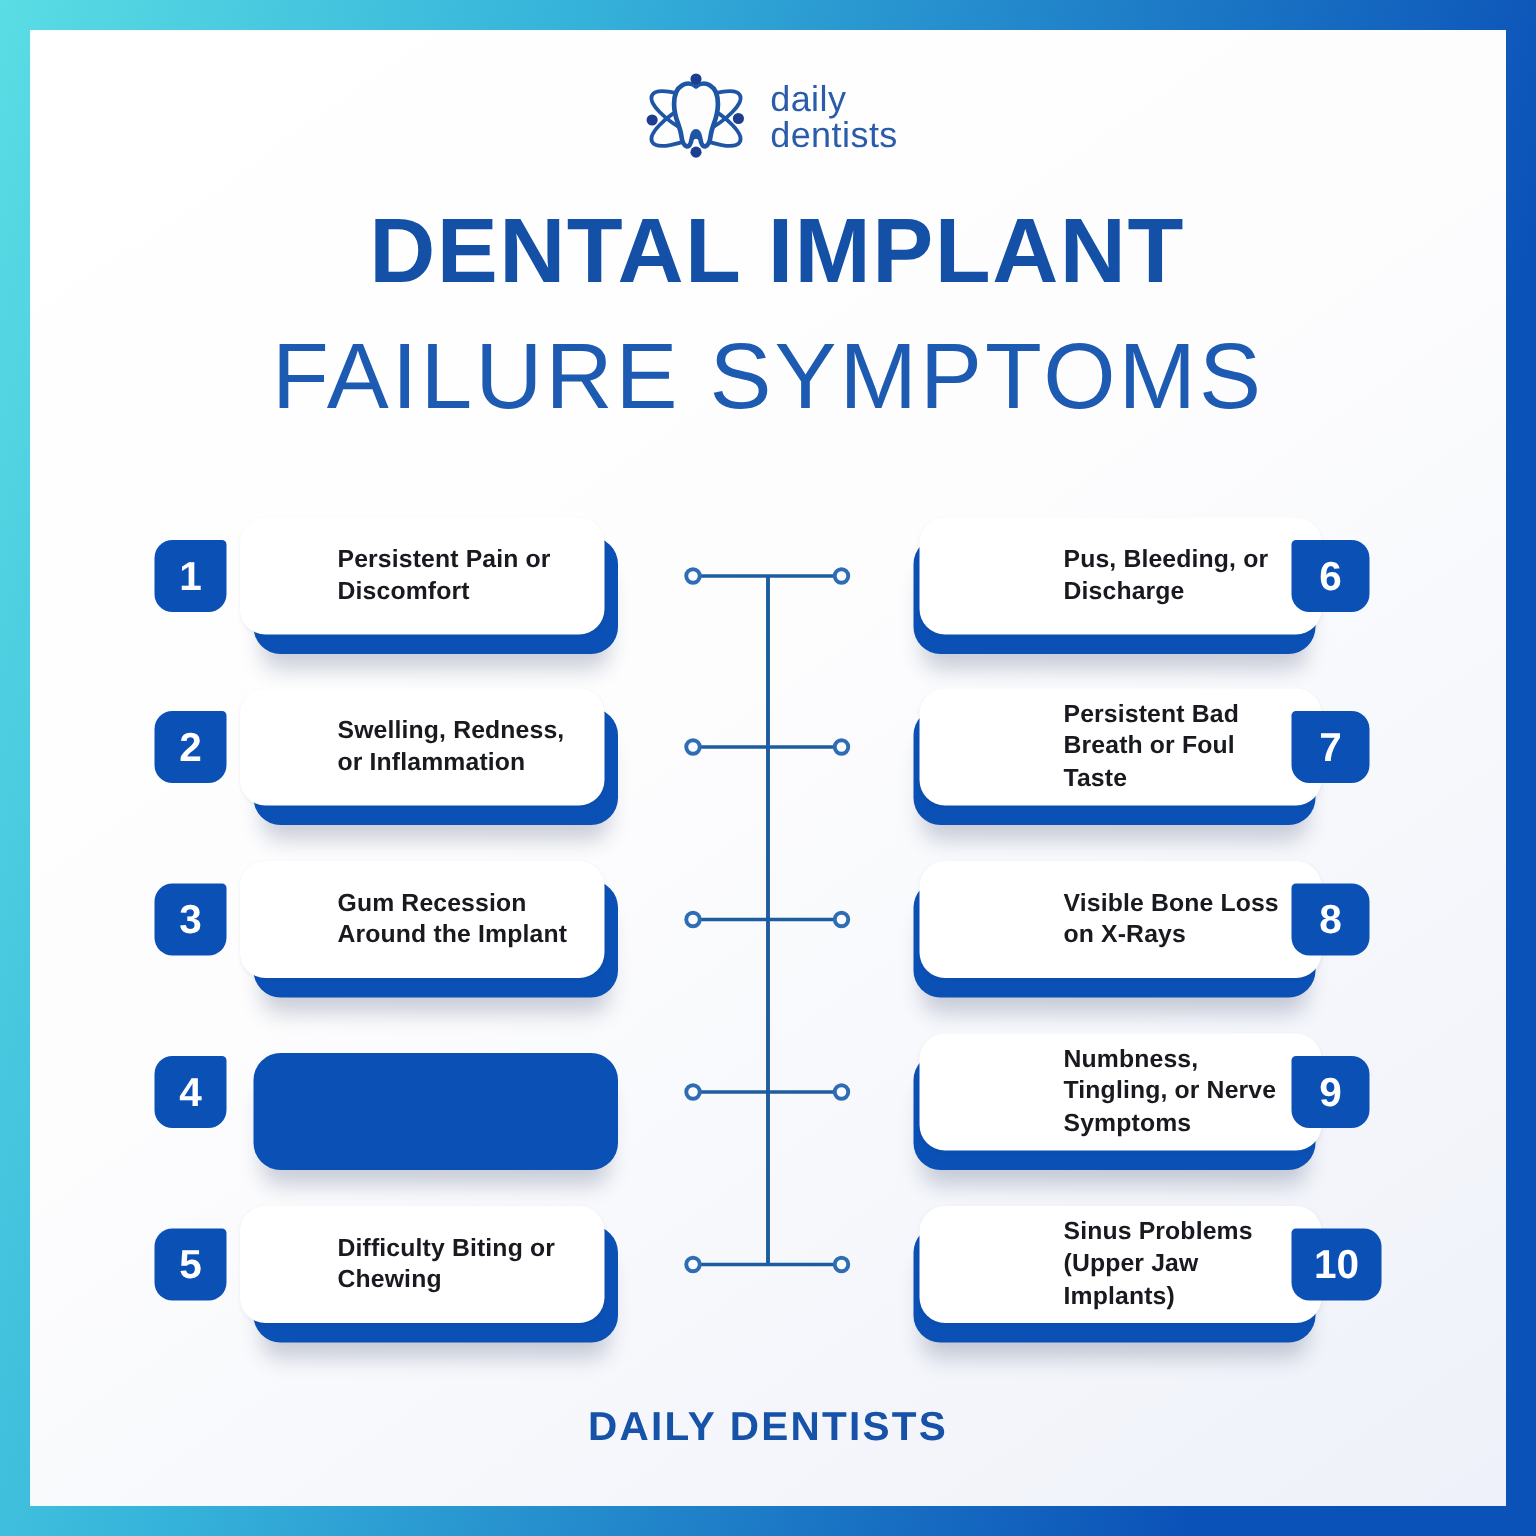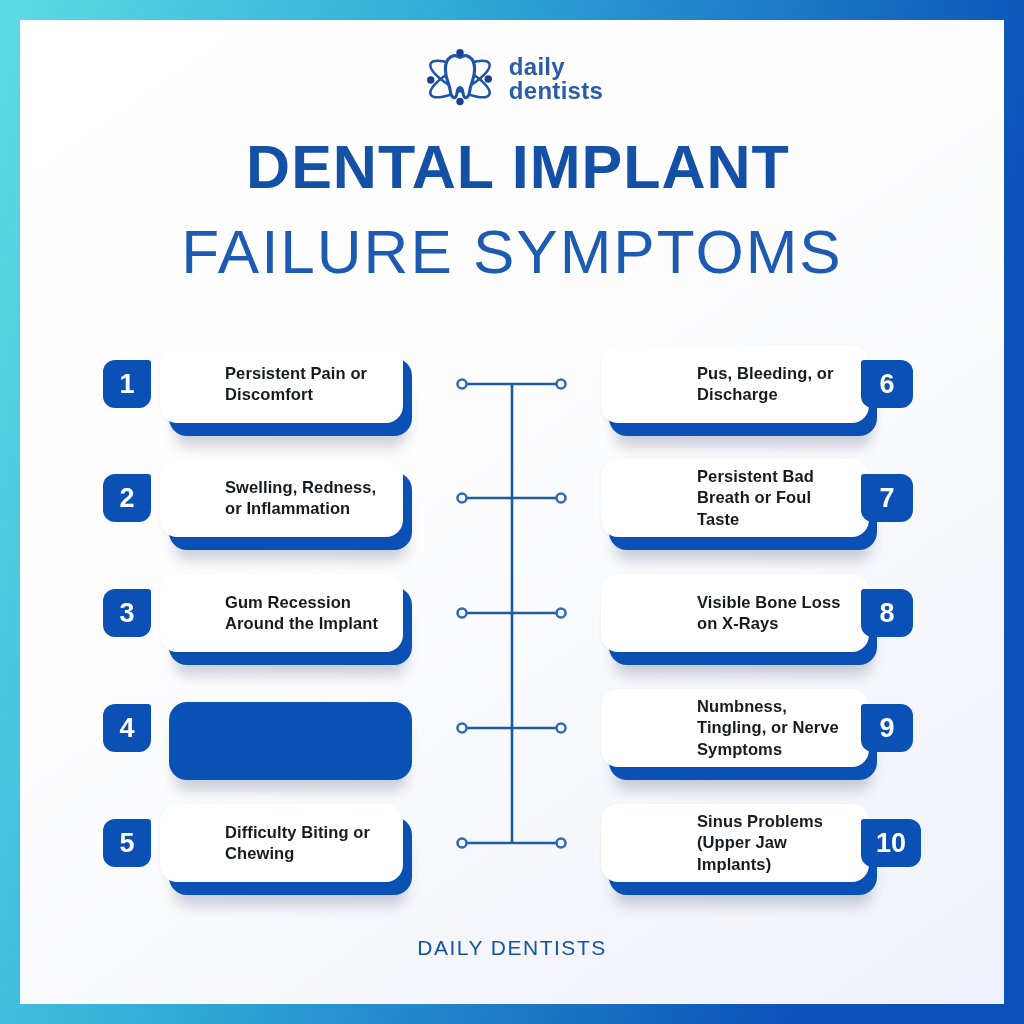--- a/index.html
+++ b/index.html
@@ -11,21 +11,21 @@
     background:linear-gradient(105deg,#5adde4 0%,#35b2da 30%,#0b52b8 82%);
   }
   .panel {
     position:absolute; left:20px; top:20px; width:984px; height:984px;
     background:linear-gradient(145deg,#ffffff 0%,#fdfdfe 45%,#eef1f9 100%);
   }
 
   
   .logo { position:absolute; top:26px; left:0; right:0; display:flex; justify-content:center; align-items:center; gap:10px; }
   .logo-icon { width:78px; height:66px; }
-  .logo-text { color:#2b5caa; font-weight:bold; font-size:24px; line-height:0.98; letter-spacing:0.3px; }
+  .logo-text { color:#2b5caa; font-weight:normal; font-size:24px; line-height:0.98; letter-spacing:0.3px; }
 
   .title1 {
     position:absolute; top:112px; left:0; right:0; text-align:center;
     font-size:61px; font-weight:800; color:#1450a6; letter-spacing:1px;padding-left:12px;
   }
   .title2 {
     position:absolute; top:196px; left:0; right:0; text-align:center;
     font-size:62px; font-weight:400; color:#1d5ab2; letter-spacing:2px;
   }
 
@@ -45,40 +45,40 @@
   }
   .row.left  .card-back { left:57px; width:243px; transform:translate(9px,13px); }
   .row.right .card-back { left:0;    width:268px; transform:translate(12px,13px); }
 
   .card {
     position:absolute; top:0; height:78px; border-radius:17px; background:#ffffff;
     z-index:1; display:flex; align-items:center;
     box-shadow:0 1px 3px rgba(20,40,90,0.06);
   }
   .row.left  .card { left:57px; width:243px; padding:0 10px 0 17px; }
-  .row.right .card { left:4px;    width:268px; padding:0 12px 0 48px;align-items:center; }
+  .row.right .card { left:16px;    width:268px; padding:0 12px 0 48px;align-items:center; }
 
   .card-text {
     font-size:16.5px; font-weight:bold; color:#191a1f; line-height:1.28;
     letter-spacing:0.1px;
     margin-left:48px;
   }
 
   .badge {
     position:absolute; top:15px; height:48px; z-index:2;
     background:#0b50b4; color:#ffffff; font-weight:800; font-size:27px;
     display:flex; align-items:center; justify-content:center;
   }
   .row.left  .badge { left:0; width:48px; border-radius:12px 3px 12px 12px; }
   .row.right .badge { left:264px; width:52px; border-radius:3px 12px 12px 12px; }
   .row.right .badge.wide { width:60px;text-align:center; }
 
   .footer {
     position:absolute; top:916px; left:0; right:0; text-align:center;
-    font-size:21px; font-weight:400; color:#1552a8; letter-spacing:1.5px;
+    font-size:27px; font-weight:700; color:#1552a8; letter-spacing:1.5px;
   }
 </style>
 </head>
 <body>
 
 <div class="frame">
   <div class="panel">
 
     <svg class="connector" viewBox="0 0 984 984" id="connector-svg">
         <line x1="492" y1="364" x2="492" y2="823" stroke="#1d5c9e" stroke-width="2.6"></line>

